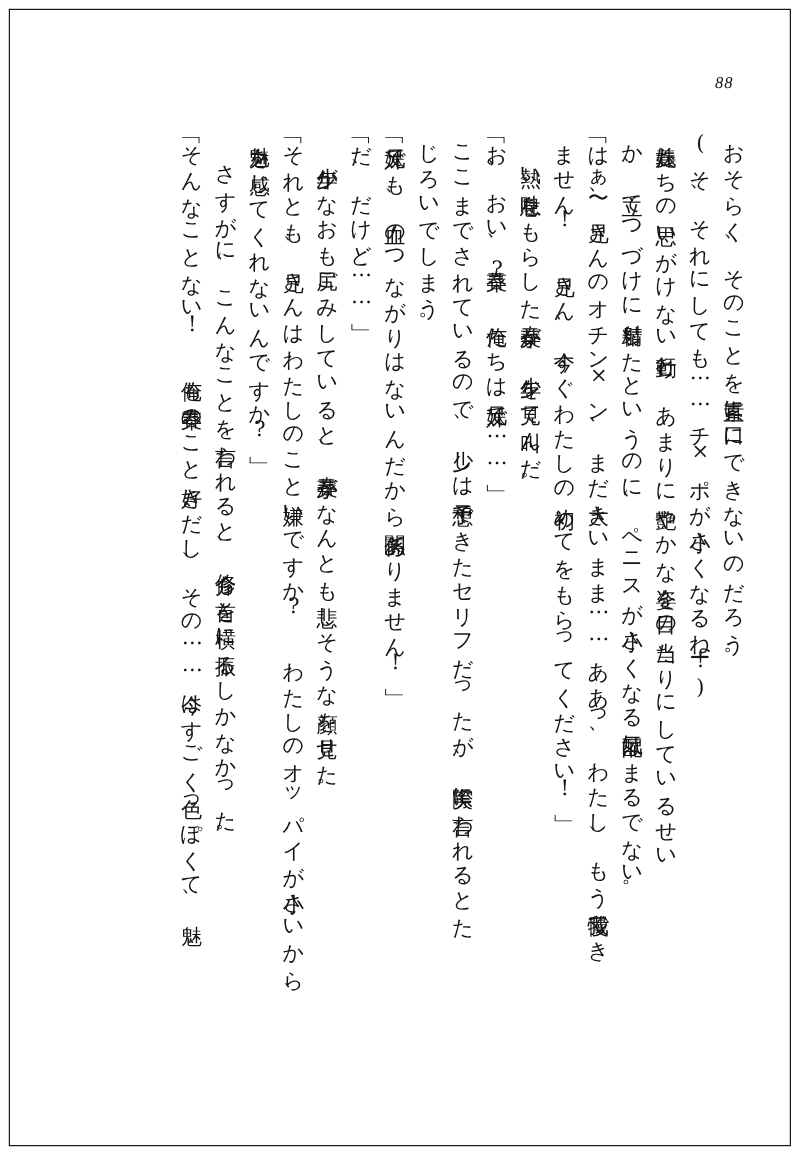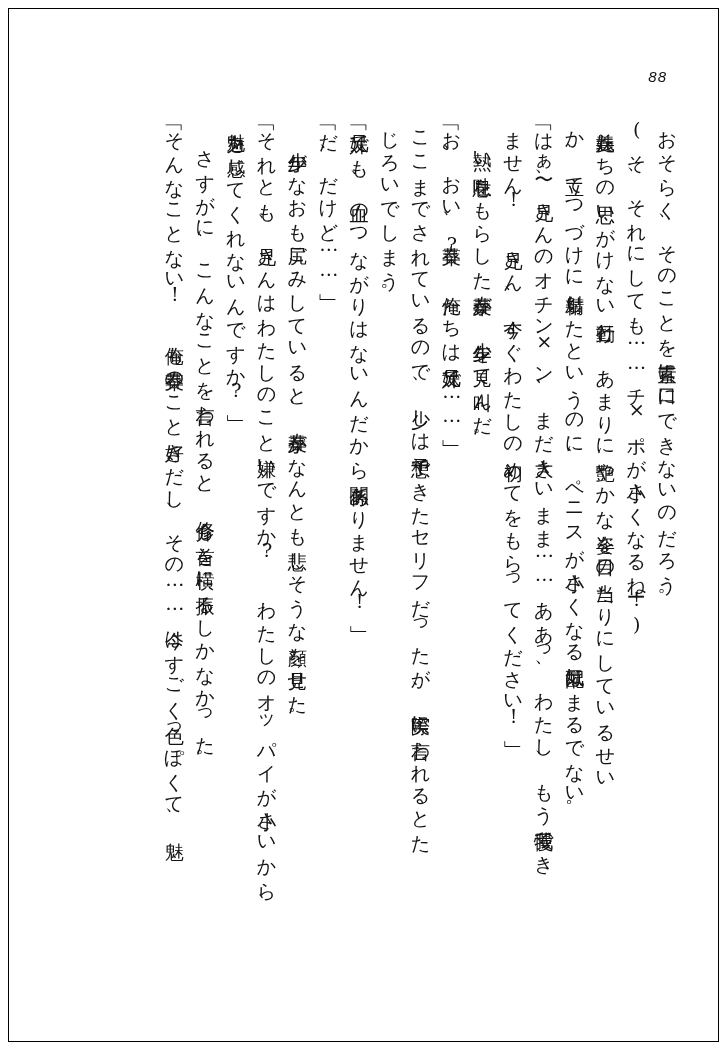--- a/index.html
+++ b/index.html
@@ -26,21 +26,21 @@
     bottom: 8px;
     border: 1px solid #000000;
     box-sizing: border-box;
     pointer-events: none;
   }
   .page-number {
     position: absolute;
     top: 68px;
     right: 60px;
     font-size: 15px;
-    font-family: Liberation Sans, sans-serif;
+    font-family: Liberation Serif, serif;
     font-style: italic;
     color: #111111;
     letter-spacing: 1px;
     margin-left: 21px;
   }
   .text-block {
     position: absolute;
     top: 118px;
     left: 44px;
     right: 50px;

